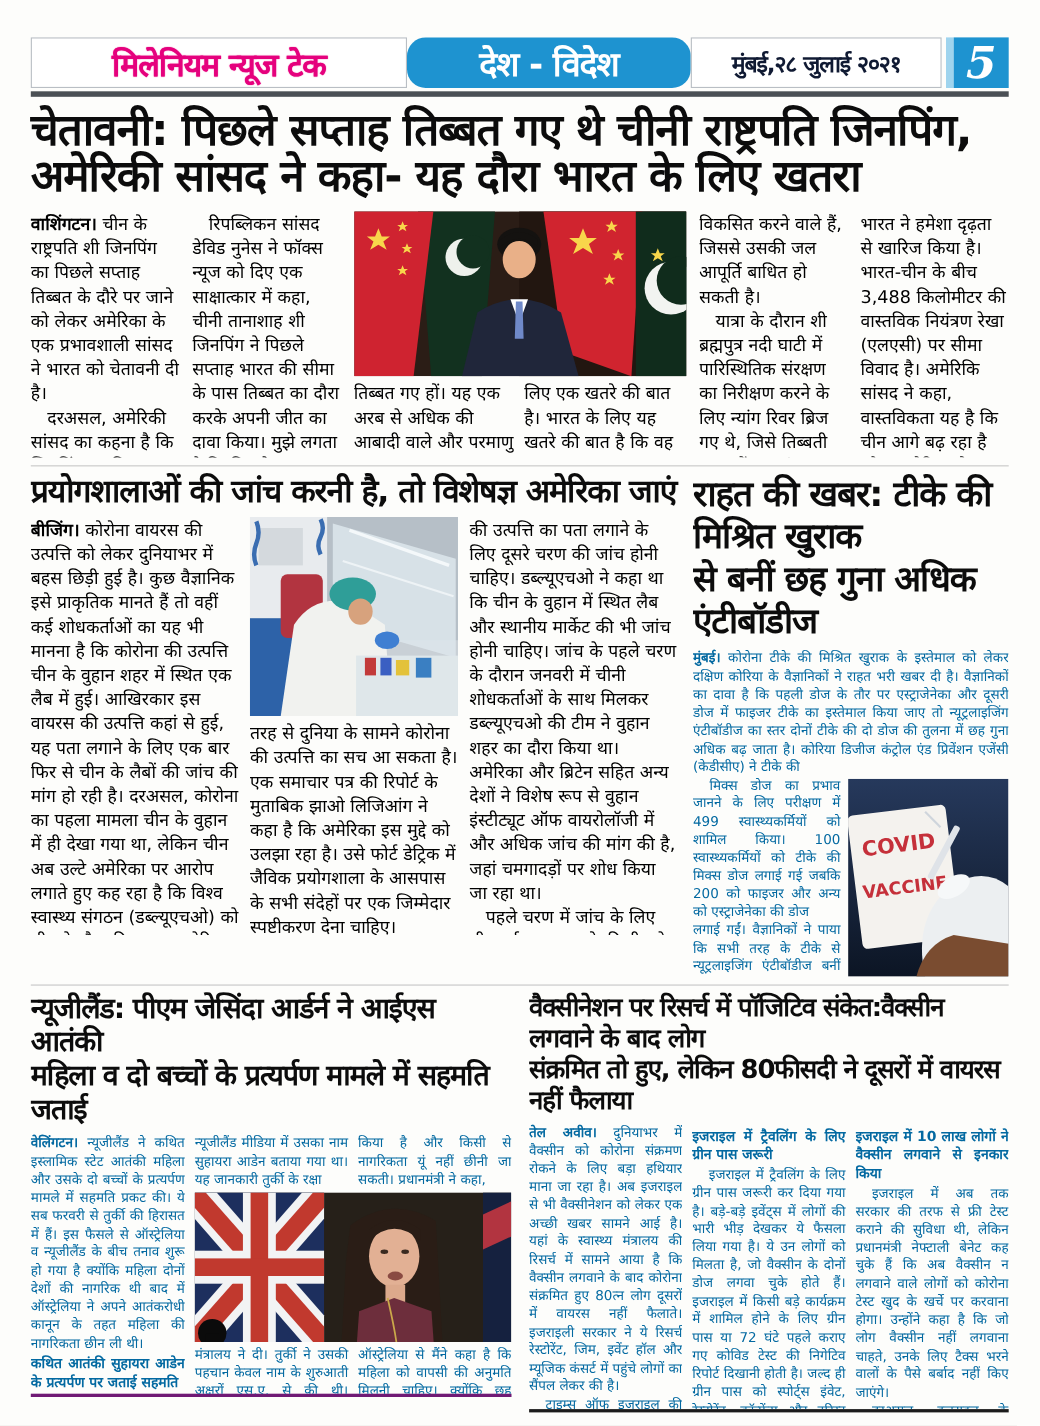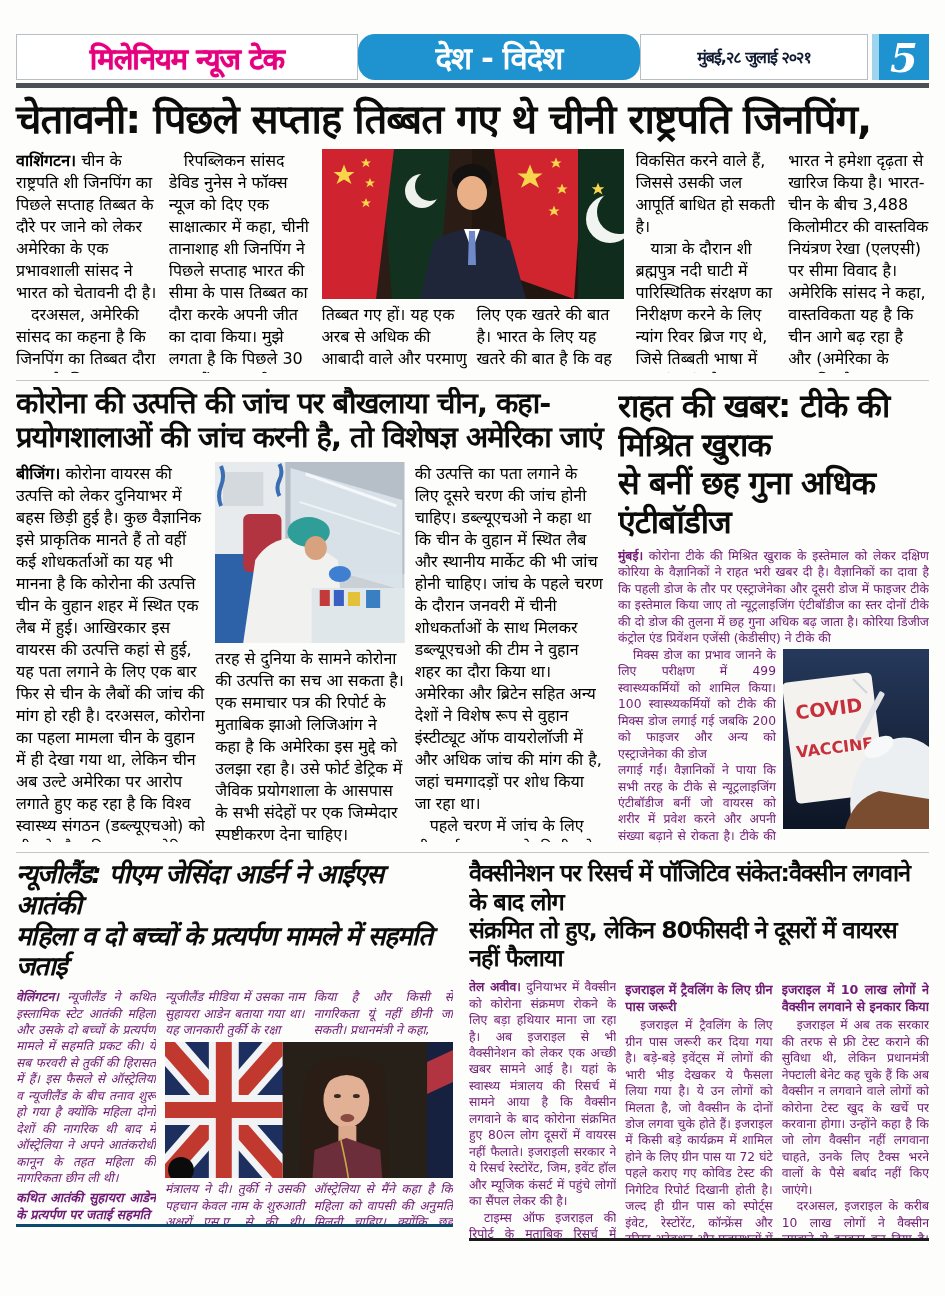--- a/index.html
+++ b/index.html
@@ -1,38 +1,38 @@
 <!DOCTYPE html>
 <html lang="hi"><head>
 <meta charset="utf-8">
 <style>
   * { margin:0; padding:0; box-sizing:border-box; }
   html,body { width:945px; height:1296px; }
   body { background:#e9e7e2; font-family:"DejaVu Sans", sans-serif; }
-  .page { position:relative; width:945px; height:1296px; background:#fdfdfb; overflow:hidden; padding:0 16px; }
+  .page { position:relative; width:945px; height:1296px; background:#fdfdfb; overflow:hidden; padding:0 28px; }
 
   
   .header { display:flex; align-items:stretch; height:46px; margin-top:34px; }
   .masthead { flex:0 0 342px; background:#fff; border:1px solid #b9bec4; color:#e5017d;
               font-weight:700; font-size:29px; display:flex; align-items:center; justify-content:center;
               letter-spacing:-1px; text-shadow:0 0 1px #e5017d; }
   .section-band { flex:1; background:#1e93d0; color:#fff; font-weight:700; font-size:31px;
               display:flex; align-items:center; justify-content:center; letter-spacing:-1px;border-radius:17px; }
   .date-box { flex:0 0 228px; background:#fff; border:1px solid #b9bec4; color:#101a33;
-              font-weight:700; font-size:16px; display:flex; align-items:center; justify-content:center;
+              font-weight:700; font-size:21px; display:flex; align-items:center; justify-content:center;
               letter-spacing:-1px; }
   .pn-stripe { flex:0 0 7px; background:#9fd4ee; margin-left:4px; }
   .page-num  { flex:0 0 50px; background:#1e93d0; color:#fff; font-weight:700; font-style:italic;
               font-size:40px; font-family:"DejaVu Serif", serif; display:flex; align-items:center; justify-content:center; }
   .header-rule { height:5px; background:#4b5055; margin-top:3px; }
 
   
   .hl { color:#0c0c0c; font-weight:700; letter-spacing:-1px; }
   .hl span { display:block; }
-  .bodytxt, .ncol, .mix-body { font-size:12.3px; line-height:1.34; color:#701a75; text-align:justify; }
+  .bodytxt, .ncol, .mix-body { font-size:12.3px; line-height:1.34; color:#0369a1; text-align:justify; }
   .para { text-indent:15px; }
   .noindent { text-indent:0; }
   .dl { font-weight:700; }
   .subhead { font-weight:700; font-size:12.7px; margin:2px 0; text-indent:0; }
   .photo { display:block; width:100%; }
   .hr-thin { border-top:1px solid #c6c6c6; margin:7px 0 6px; }
 
   
   .a1-headline { font-size:40px; line-height:1.06; margin-top:10px; }
   .a1-body { display:flex; gap:12px; margin-top:9px; height:224px; overflow:hidden; }
@@ -49,21 +49,21 @@
   .a2-body { display:flex; gap:10px; margin-top:7px; height:380px; overflow:hidden; }
   .a2-col { flex:1; overflow:hidden; }
   .a2-mid .photo { height:181px; margin-bottom:4px; }
   .article-mix { flex:1; overflow:hidden; }
   .mix-headline { font-size:32px; line-height:1.2; }
   .mix-body { margin-top:7px; height:386px; overflow:hidden; }
   .mix-photo { float:right; width:146px; height:180px; margin:2px 0 3px 7px; }
 
   
   .row3 { display:flex; gap:16px; margin-top:2px; }
-  .article3 { flex:0 0 437px; height:368px; border-bottom:3px solid #0c4a6e; overflow:hidden;font-style:italic; }
+  .article3 { flex:0 0 437px; height:368px; border-bottom:3px solid #701a75; overflow:hidden; }
   .a3-headline { font-size:26px; line-height:1.18; }
   .a3-body { display:flex; gap:9px; margin-top:7px; height:292px; overflow:hidden; }
   .a3-col1 { flex:0 0 140px; overflow:hidden; }
   .a3-right { flex:1; display:flex; flex-direction:column; }
   .a3-top, .a3-bottom { display:flex; gap:9px; overflow:hidden; }
   .a3-top { height:50px; }
   .a3-top > div, .a3-bottom > div { flex:1; }
   .a3-bottom { flex:1; }
   .a3-photo { height:136px; margin:3px 0; }
   .article4 { flex:1; height:382px; border-bottom:3px solid #1c1c1c; overflow:hidden; }
@@ -81,20 +81,21 @@
     <div class="section-band">देश - विदेश</div>
     <div class="date-box">मुंबई,२८ जुलाई २०२१</div>
     <div class="pn-stripe"></div>
     <div class="page-num">5</div>
   </div>
   <div class="header-rule"></div>
 
   <section>
     <h1 class="hl a1-headline">
       <span>चेतावनी: पिछले सप्ताह तिब्बत गए थे चीनी राष्ट्रपति जिनपिंग,</span>
+      <span>अमेरिकी सांसद ने कहा- यह दौरा भारत के लिए खतरा</span>
     </h1>
     <div class="a1-body">
       <div class="a1-col">
         <p class="para noindent"><span class="dl">वाशिंगटन।</span> <span>चीन के राष्ट्रपति शी जिनपिंग का पिछले सप्ताह तिब्बत के दौरे पर जाने को लेकर अमेरिका के एक प्रभावशाली सांसद ने भारत को चेतावनी दी है।</span></p>
         <p class="para">दरअसल, अमेरिकी सांसद का कहना है कि जिनपिंग का तिब्बत दौरा भारत के लिए एक खतरा है। बता दें, चीनी राष्ट्रपति ने अरुणाचल प्रदेश के पास स्थित न्यिंगची शहर का गत बुधवार को दौरा किया था। मालूम हो कि रणनीतिक रूप से यह</p>
       </div>
       <div class="a1-col">
         <p class="para">रिपब्लिकन सांसद डेविड नुनेस ने फॉक्स न्यूज को दिए एक साक्षात्कार में कहा, चीनी तानाशाह शी जिनपिंग ने पिछले सप्ताह भारत की सीमा के पास तिब्बत का दौरा करके अपनी जीत का दावा किया। मुझे लगता है कि पिछले 30 साल में यह पहली बार है, जब चीनी तानाशाह</p>
       </div>
       <div class="a1-mid">
@@ -146,21 +147,20 @@
       </div>
     </div>
   </section>
 
   <div class="hr-thin"></div>
 
   <div class="row2">
 
     <section class="article2">
       <h2 class="hl a2-headline">
-        <span>कोरोना की उत्पत्ति की जांच पर बौखलाया चीन, कहा-</span>
         <span>प्रयोगशालाओं की जांच करनी है, तो विशेषज्ञ अमेरिका जाएं</span>
       </h2>
       <div class="a2-body">
         <div class="a2-col">
           <p class="para noindent"><span class="dl">बीजिंग।</span> <span>कोरोना वायरस की उत्पत्ति को लेकर दुनियाभर में बहस छिड़ी हुई है। कुछ वैज्ञानिक इसे प्राकृतिक मानते हैं तो वहीं कई शोधकर्ताओं का यह भी मानना है कि कोरोना की उत्पत्ति चीन के वुहान शहर में स्थित एक लैब में हुई। आखिरकार इस वायरस की उत्पत्ति कहां से हुई, यह पता लगाने के लिए एक बार फिर से चीन के लैबों की जांच की मांग हो रही है। दरअसल, कोरोना का पहला मामला चीन के वुहान में ही देखा गया था, लेकिन चीन अब उल्टे अमेरिका पर आरोप लगाते हुए कह रहा है कि विश्व स्वास्थ्य संगठन (डब्ल्यूएचओ) को चीन के लैब की बजाय अमेरिका के मिलिटरी बेस फोर्ट डेट्रिक की जांच करनी चाहिए।</span></p>
 
         </div>
         <div class="a2-col a2-mid">
           <svg class="photo" viewBox="0 0 188 181" preserveAspectRatio="none" style="height:181px">
             <rect width="188" height="181" fill="#c9d0d6"></rect>

